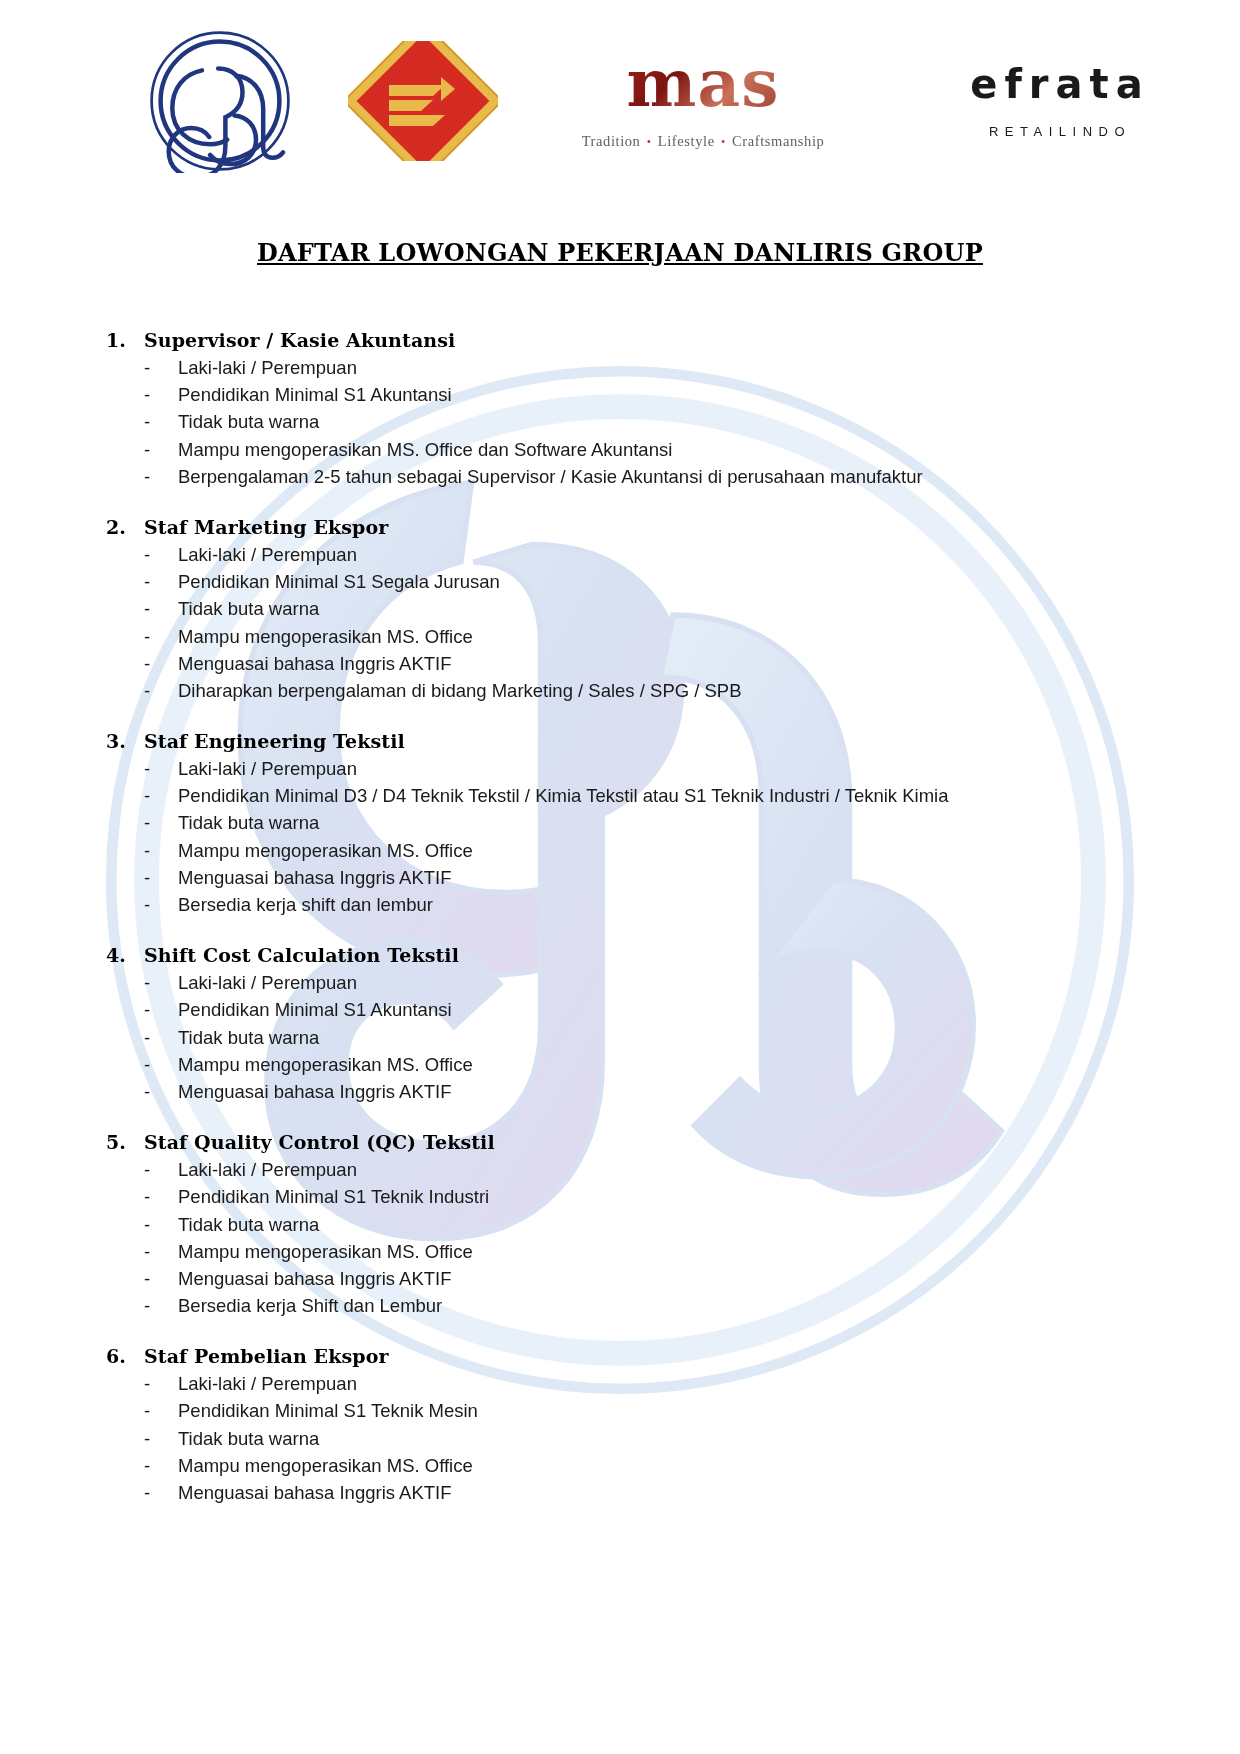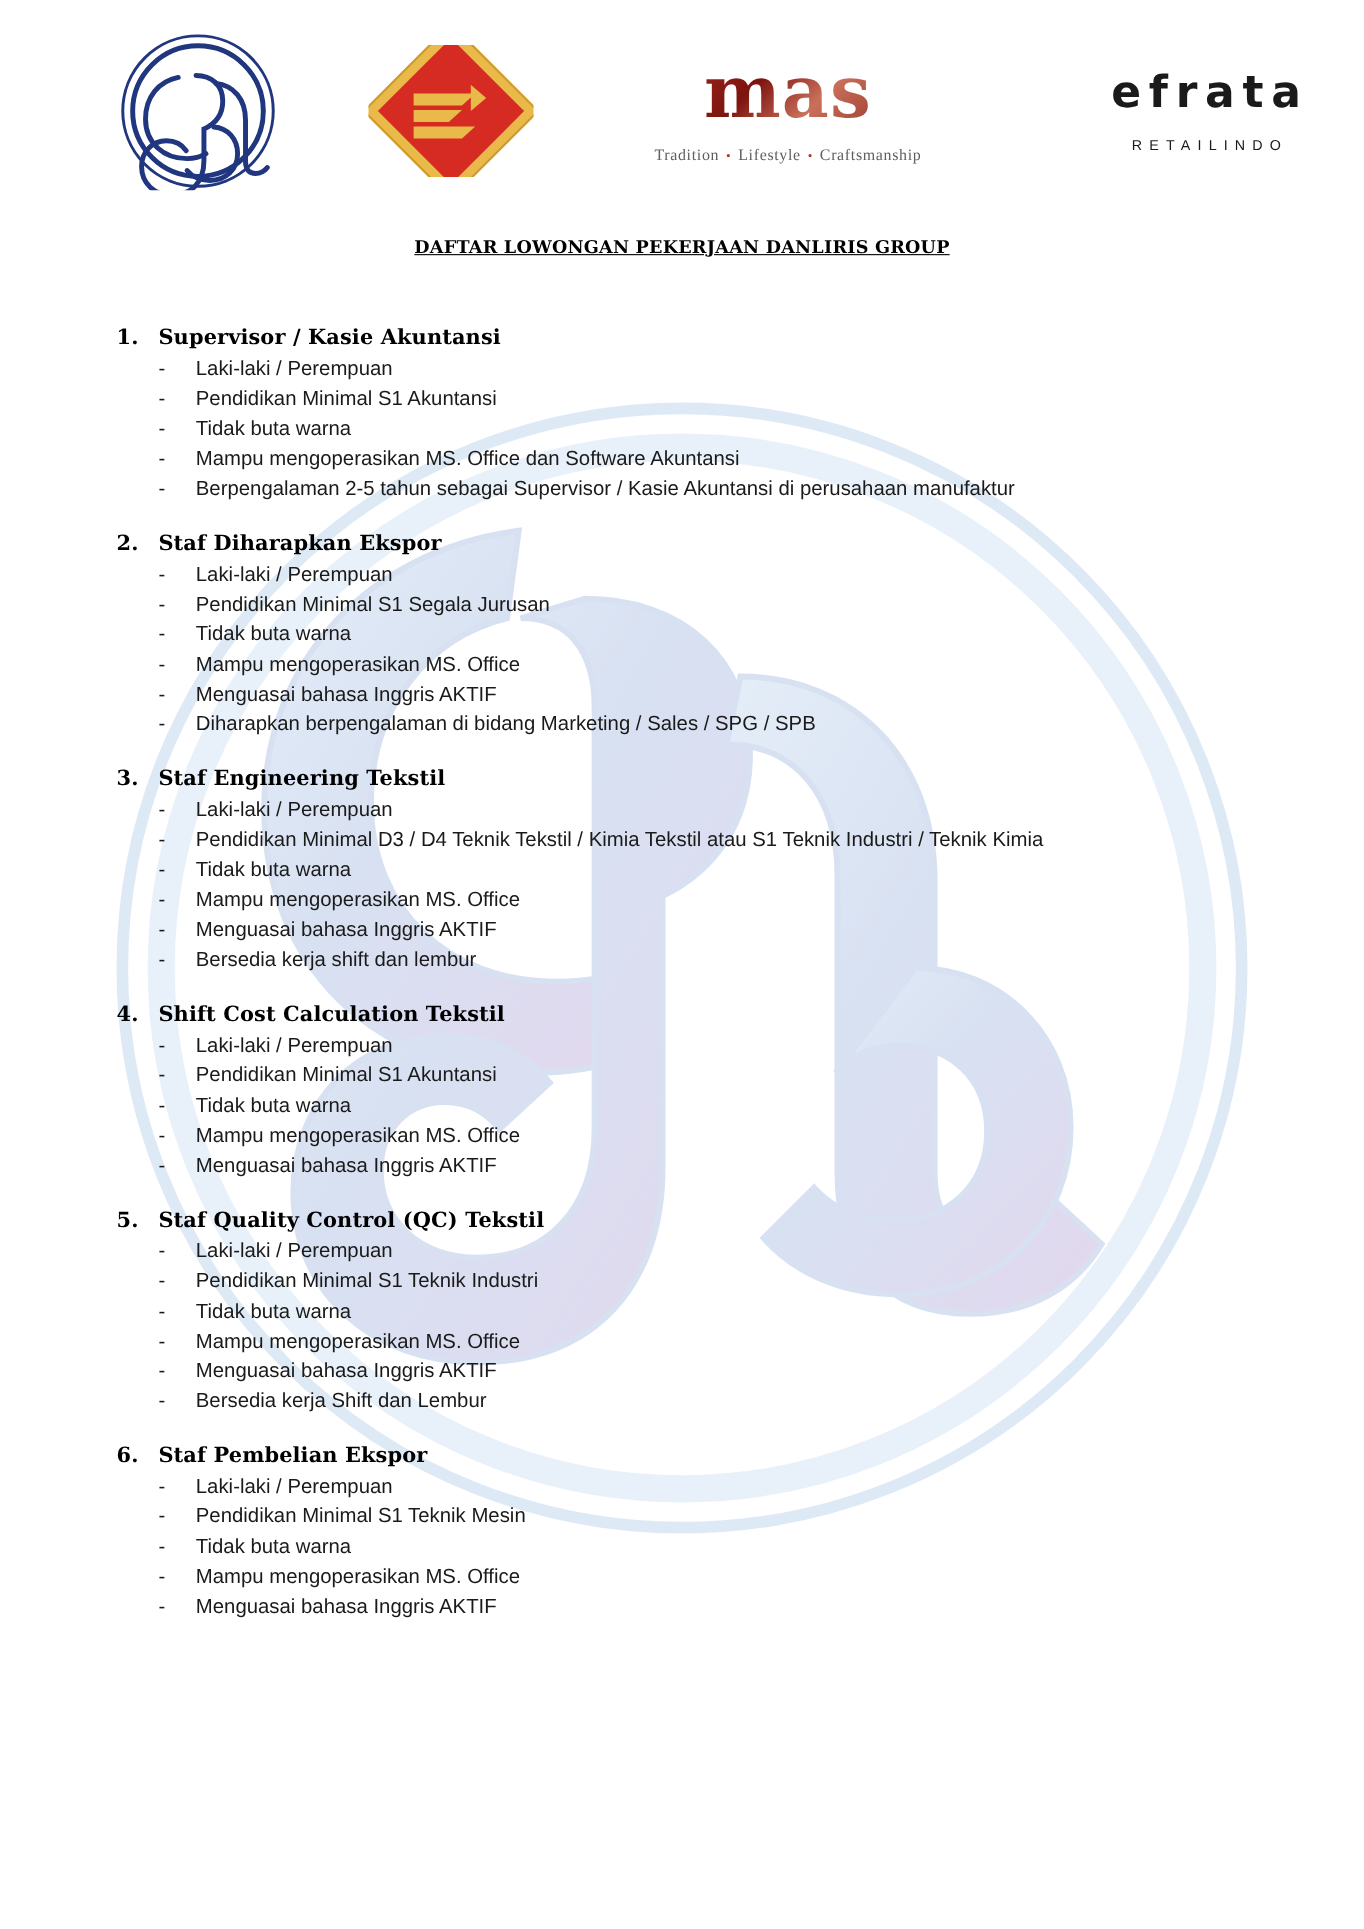--- a/index.html
+++ b/index.html
@@ -28,21 +28,21 @@
     pointer-events: none;
     opacity: 0.55;
   }
 
   
   .logo-row {
     position: relative;
     z-index: 2;
     display: flex;
     align-items: center;
-    justify-content: space-between;
+    justify-content: center;
     gap: 34px;
     padding: 52px 0 0 108px;
     height: 150px;
     box-sizing: border-box;
   }
   .logo-dl {
     width: 144px;
     height: 144px;
     flex: none;
   }
@@ -107,24 +107,24 @@
     margin-top: 20px;
   }
 
   
   .doc-title {
     position: relative;
     z-index: 2;
     text-align: center;
     font-family: "DejaVu Serif", serif;
     font-weight: bold;
-    font-size: 16px;
+    font-size: 24px;
     letter-spacing: 0.2px;
     text-decoration: underline;
-    margin-top: 65px;
+    margin-top: 88px;
   }
 
   
   .content {
     position: relative;
     z-index: 2;
     margin: 62px 0 0 0;
     padding: 0 96px 0 106px;
   }
   .job {
@@ -273,21 +273,21 @@
       <li class="req-item">
           <span class="req-dash">-</span>
           <span class="req-text">Berpengalaman 2-5 tahun sebagai Supervisor / Kasie Akuntansi di perusahaan manufaktur</span>
         </li>
     </ul>
   </div>
 
   <div class="job">
     <div class="job-head">
       <span class="job-num">2.</span>
-      <span class="job-title">Staf Diharapkan Ekspor</span>
+      <span class="job-title">Staf Marketing Ekspor</span>
     </div>
     <ul class="req-list">
       <li class="req-item">
           <span class="req-dash">-</span>
           <span class="req-text">Laki-laki / Perempuan</span>
         </li>
       <li class="req-item">
           <span class="req-dash">-</span>
           <span class="req-text">Pendidikan Minimal S1 Segala Jurusan</span>
         </li>

